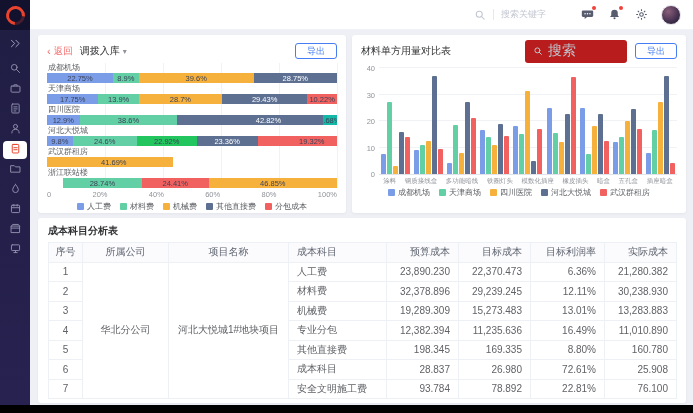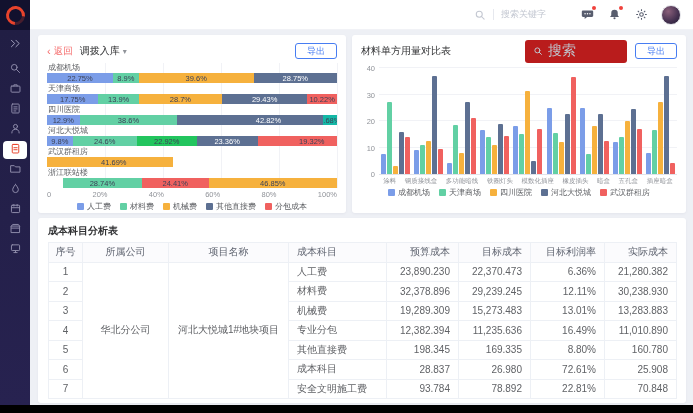--- a/index.html
+++ b/index.html
@@ -475,20 +475,20 @@
             <td class="c-num">26.980</td>
             <td class="c-num">72.61%</td>
             <td class="c-num">25.908</td>
           </tr>
           <tr>
             <td class="c-center">7</td>
             <td class="c-left">安全文明施工费</td>
             <td class="c-num">93.784</td>
             <td class="c-num">78.892</td>
             <td class="c-num">22.81%</td>
-            <td class="c-num">70.848</td>
+            <td class="c-num">76.100</td>
           </tr>
         </tbody>
     </table>
   </section>
 
   <div style="position:absolute;left:0;right:0;bottom:0;height:8px;background:#000;z-index:4;"></div>
 </div>
 
 </body></html>

